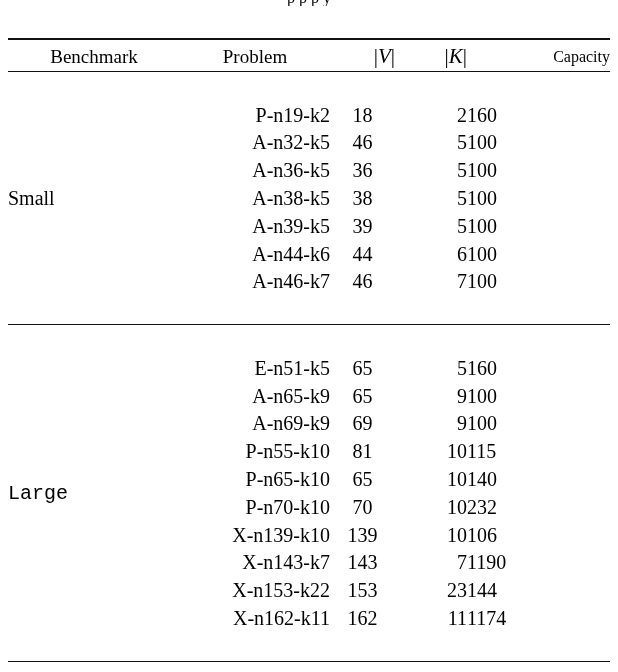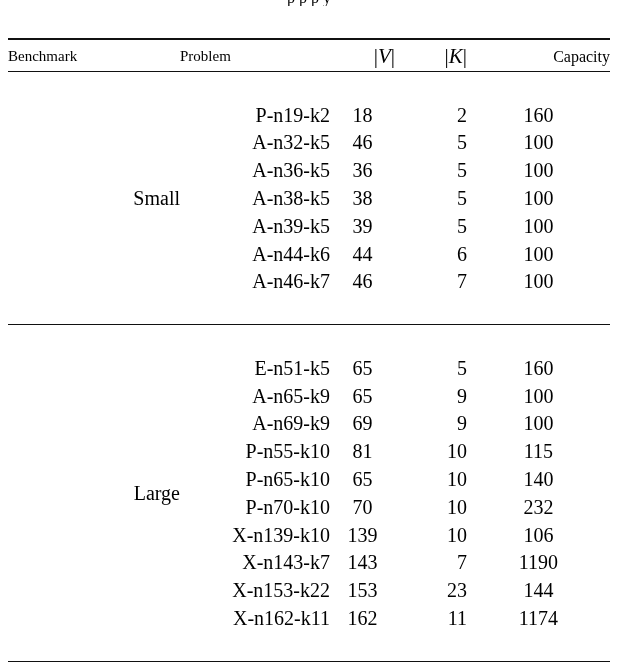--- a/index.html
+++ b/index.html
@@ -79,23 +79,23 @@
     font-size: 0;
     padding: 0;
   }
   .spacer-row-sm > td {
     height: 5px;
     line-height: 5px;
     font-size: 0;
   }
 
   .hdr-cell {
-    text-align: left;
+    text-align: center;
     padding-left: 2px;
-    font-size: 15px;
+    font-size: 19px;
   }
   .hdr-num {
     text-align: right;
     padding-right: 14px;
     font-size: 21px;
   }
   .hdr-cap {
     text-align: right;
     padding-right: 2px;
     font-size: 16px;
@@ -103,21 +103,21 @@
 
   .mathnorm {
     font-family: "Liberation Serif", "DejaVu Serif", serif;
   }
   .mathvar {
     font-style: italic;
     font-family: "Liberation Serif", "DejaVu Serif", serif;
   }
 
   td.group-label {
-    text-align: right;
+    text-align: left;
     padding-left: 10px;
     font-size: 20px;
     vertical-align: middle;
   }
   td.prob {
     text-align: right;
     padding-left: 2px;
     font-size: 20px;
     white-space: nowrap;
   }
@@ -125,21 +125,21 @@
     text-align: center;
     padding-right: 14px;
     font-size: 20px;
   }
   td.num-k {
     text-align: right;
     padding-right: 17px;
     font-size: 20px;
   }
   td.num-cap {
-    text-align: center;
+    text-align: left;
     padding-right: 2px;
     font-size: 20px;
   }
 </style>
 </head>
 <body>
 
 <div class="caption-fragment">p p         p  y</div>
 
 <div class="table-wrap">
@@ -214,21 +214,21 @@
         <tr class="spacer-row-sm">
           <td colspan="5"></td>
         </tr>
         <tr class="midrule">
           <td colspan="5"></td>
         </tr>
         <tr class="spacer-row-sm">
           <td colspan="5"></td>
         </tr>
         <tr>
-          <td class="group-label" rowspan="10" style="vertical-align: middle;">Large</td>
+          <td class="group-label" rowspan="10" style="vertical-align: middle; font-family: Liberation Mono, monospace;">Large</td>
           <td class="prob">E-n51-k5</td>
           <td class="num-v">65</td>
           <td class="num-k">5</td>
           <td class="num-cap">160</td>
         </tr>
         <tr>
           <td class="prob">A-n65-k9</td>
           <td class="num-v">65</td>
           <td class="num-k">9</td>
           <td class="num-cap">100</td>

